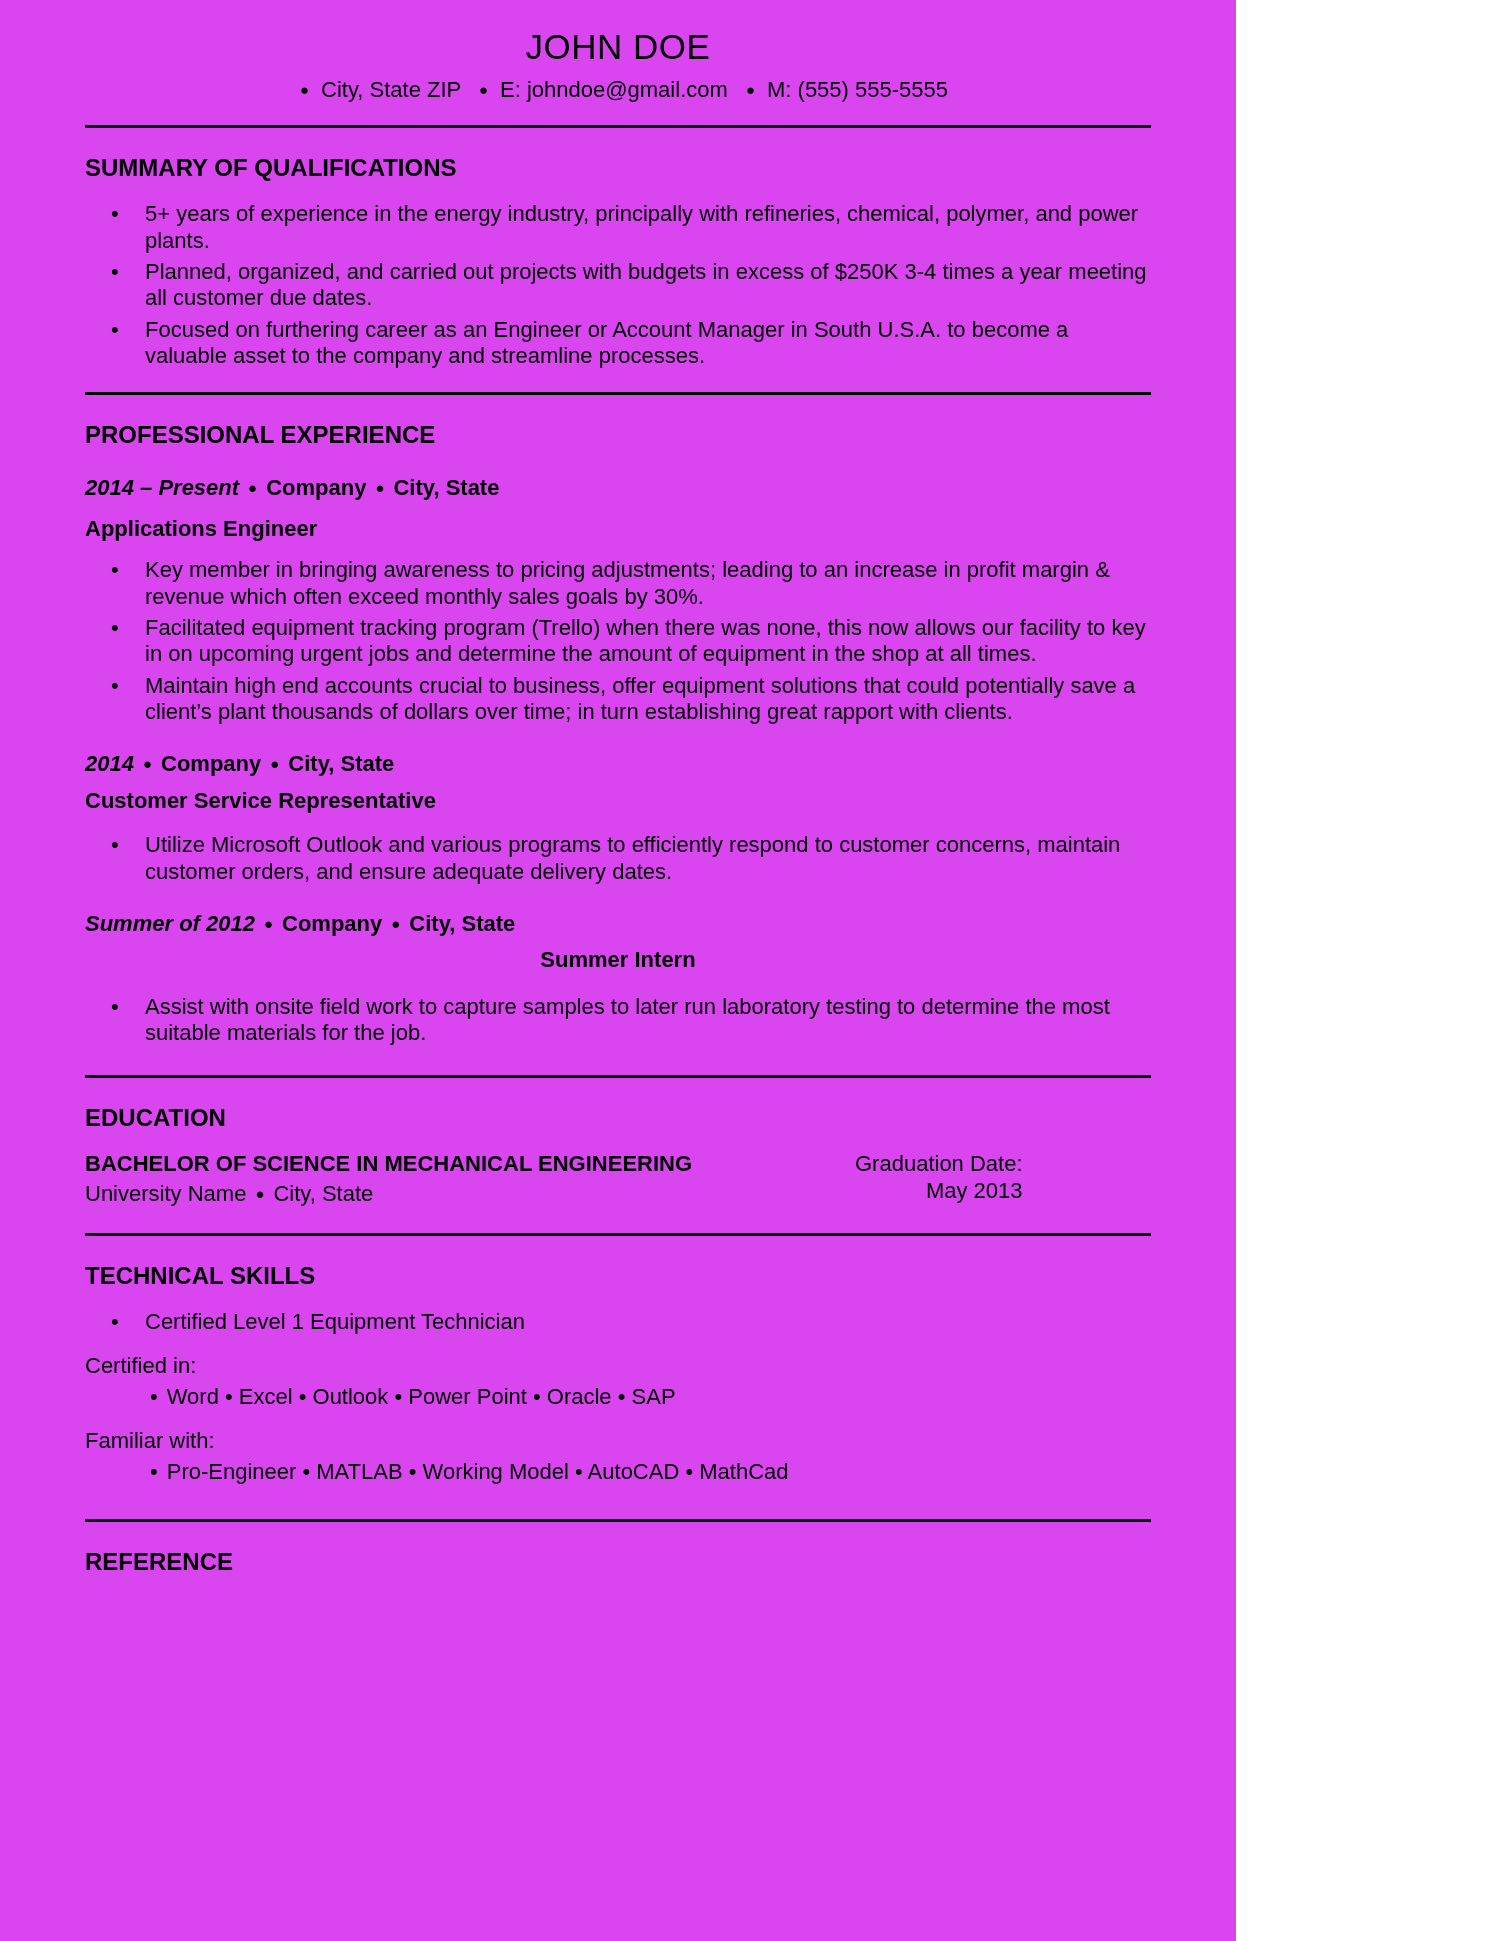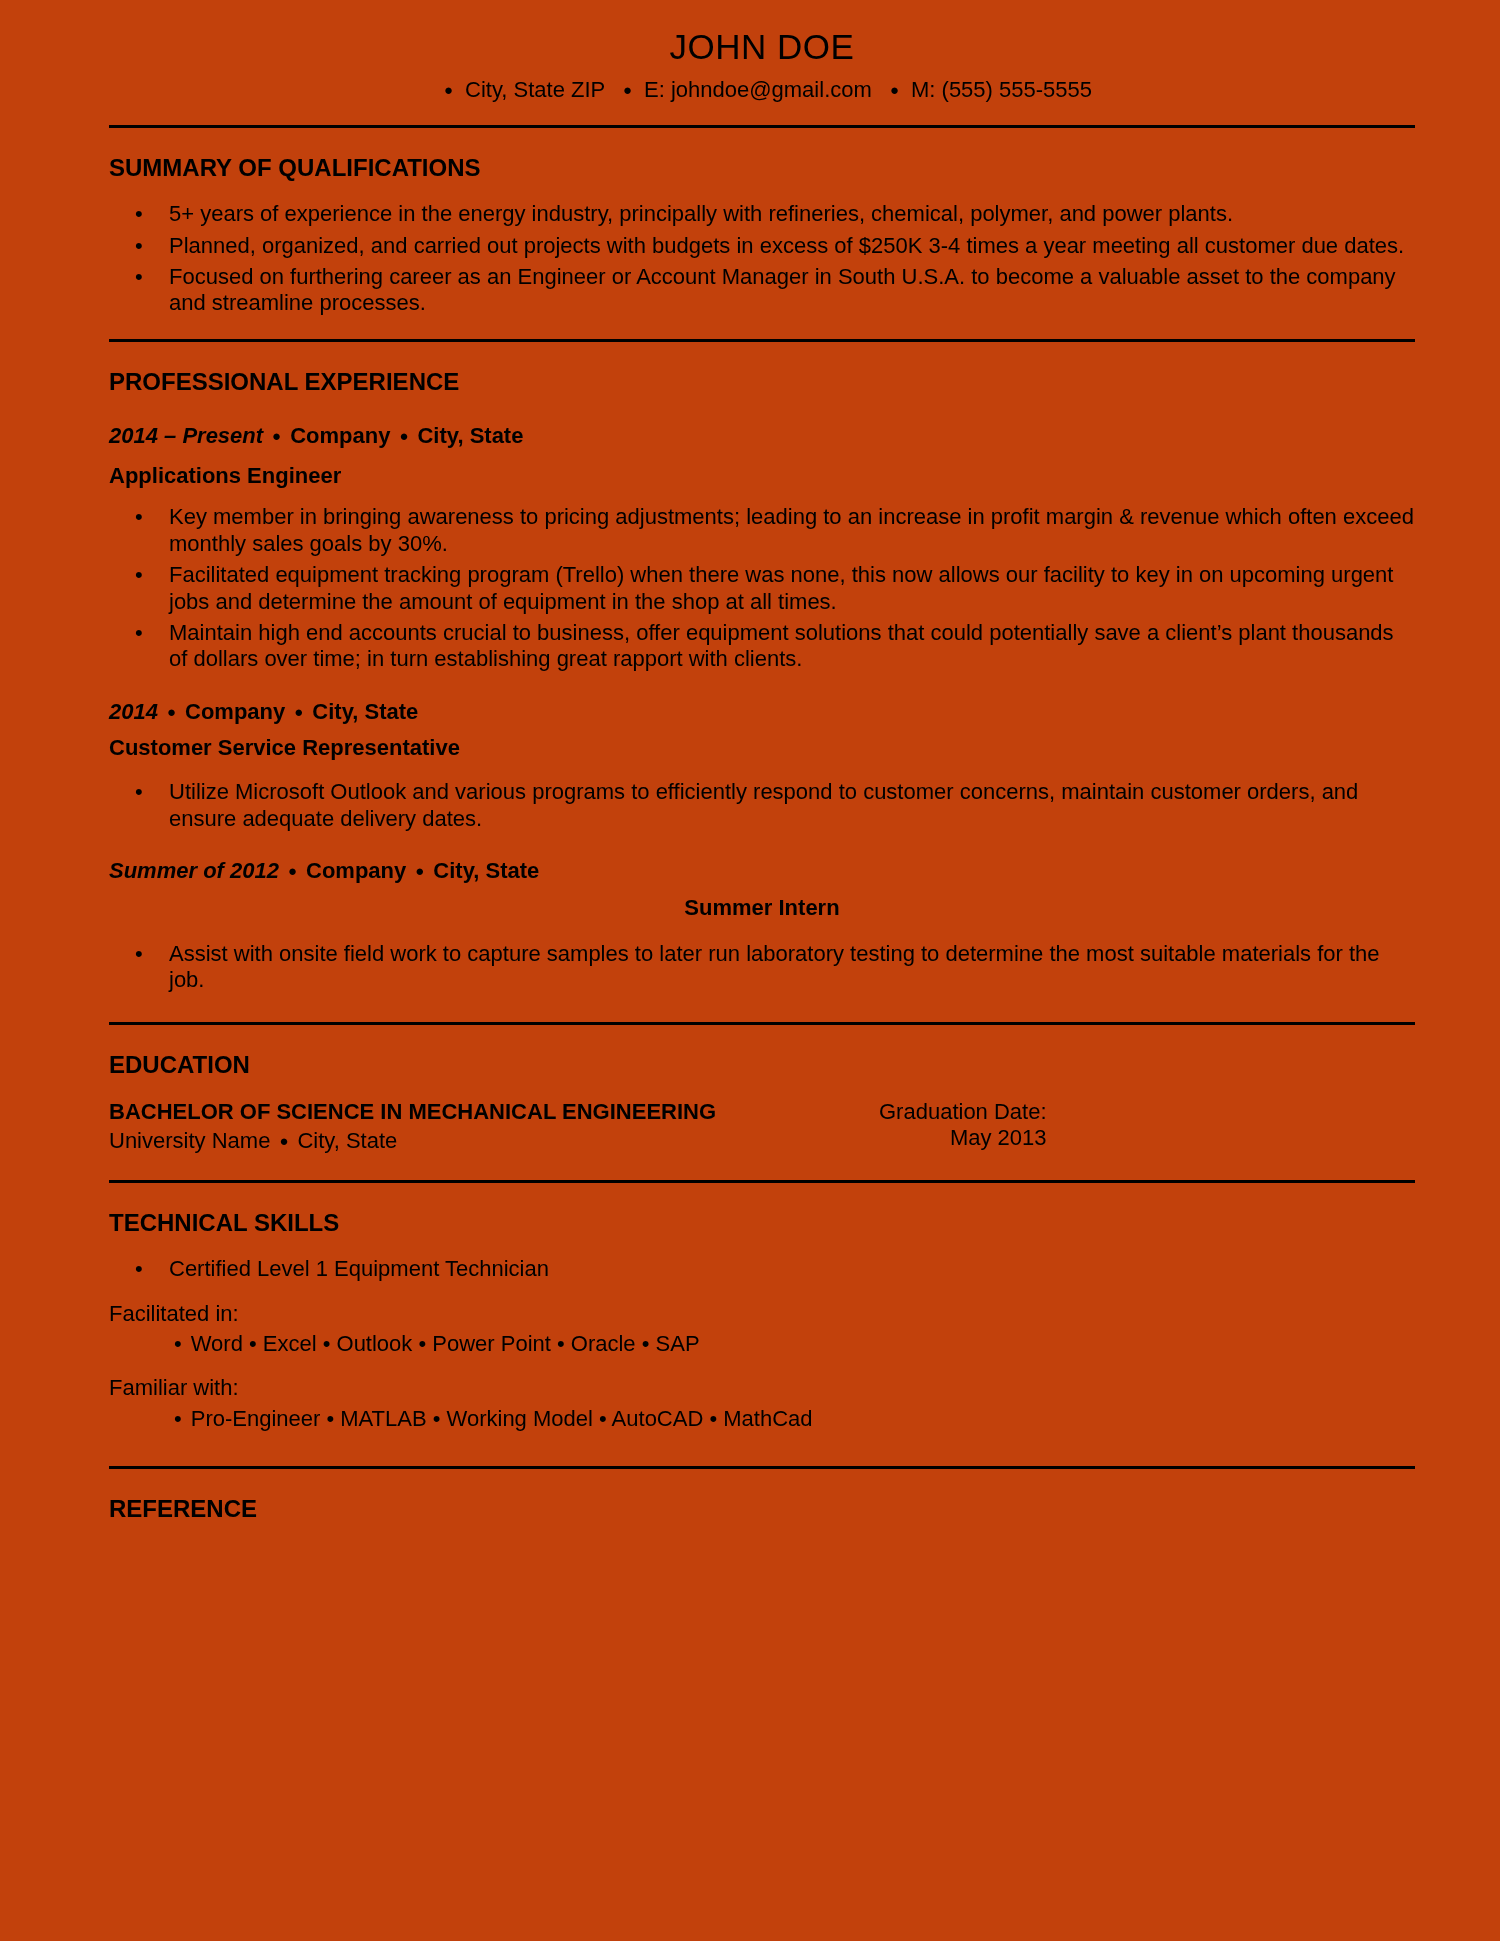--- a/index.html
+++ b/index.html
@@ -1,21 +1,21 @@
 <!DOCTYPE html>
 <html><head>
 <meta charset="utf-8">
 <style>
   html, body { margin: 0; padding: 0; background: #ffffff; }
   .page {
-    width: 1500px;
+    width: 1236px;
     height: 1941px;
     box-sizing: border-box;
-    padding: 26px 85px 0 109px;
-    background: #c2410c;
+    padding: 26px 85px 0 85px;
+    background: #d946ef;
     color: #000000;
     font-family: "Liberation Sans", sans-serif;
     font-size: 22px;
     line-height: 1.2;
   }
 
   
   .name {
     margin: 0;
     text-align: center;
@@ -198,21 +198,21 @@
   </section>
 
   <hr class="rule" style="margin-top:26px;">
 
   <section>
     <h2 class="sec">TECHNICAL SKILLS</h2>
     <div class="li">
       <span class="b">•</span>
       <span class="t">Certified Level 1 Equipment Technician</span>
     </div>
-    <div class="skill-label">Facilitated in:</div>
+    <div class="skill-label">Certified in:</div>
     <div class="skill-line">
       <span class="b2">•</span><span>Word • Excel • Outlook • Power Point • Oracle • SAP</span>
     </div>
     <div class="skill-label">Familiar with:</div>
     <div class="skill-line">
       <span class="b2">•</span><span>Pro-Engineer • MATLAB • Working Model • AutoCAD • MathCad</span>
     </div>
   </section>
 
   <hr class="rule" style="margin-top:34px;">

